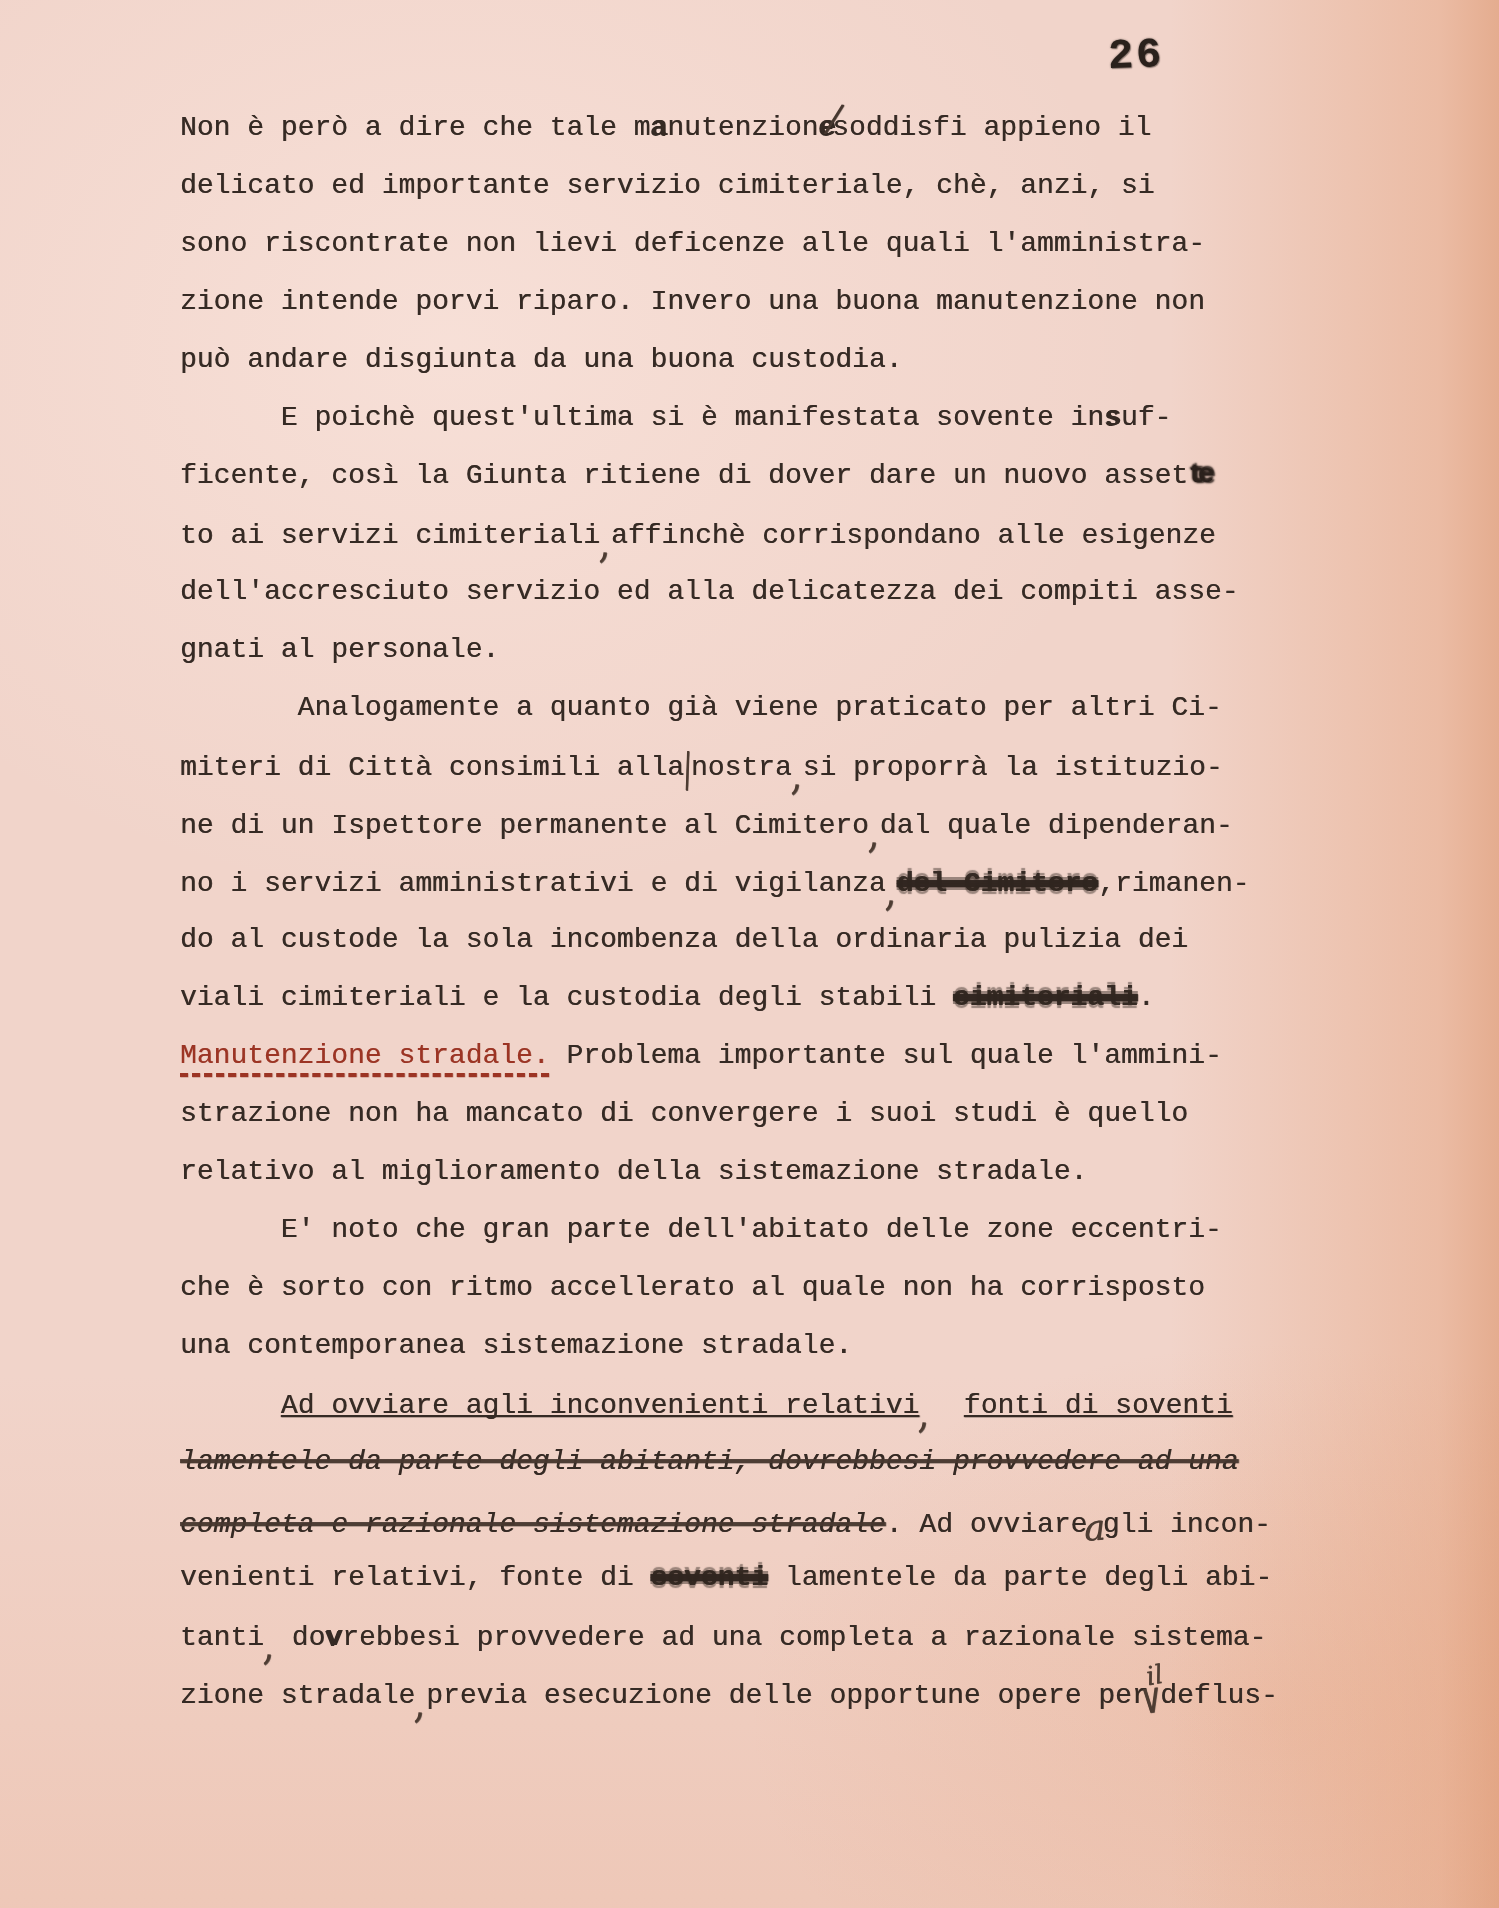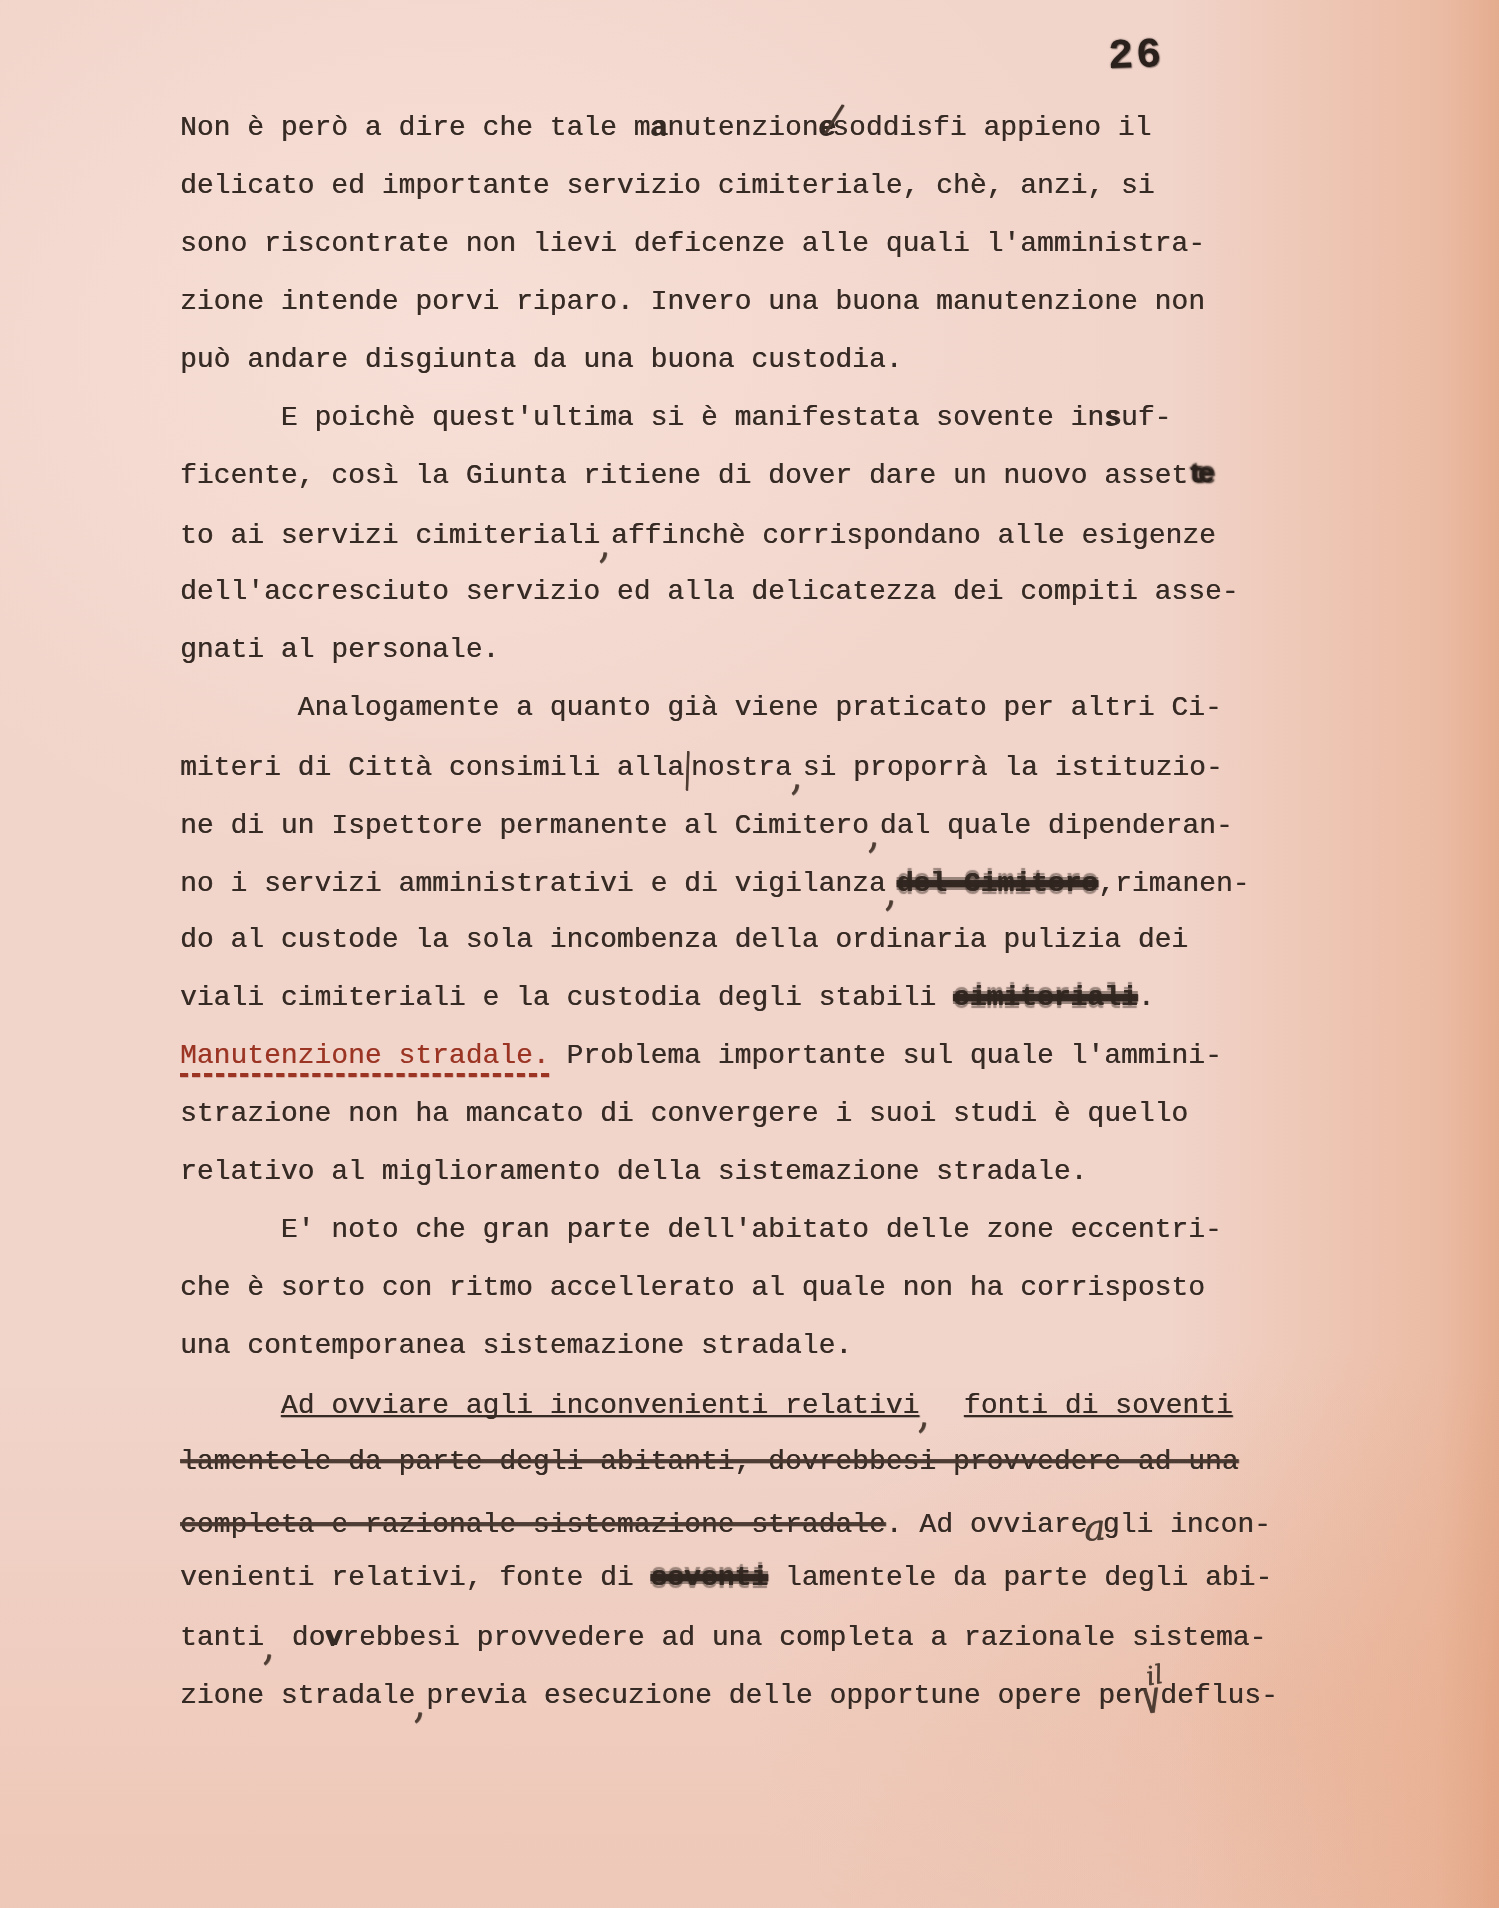--- a/index.html
+++ b/index.html
@@ -35,21 +35,21 @@
   
   .ot{text-shadow:1.6px 0 0 currentColor, -1px 0.8px 0 currentColor, 0.4px 0.4px 0.5px rgba(47,36,30,0.75);}
   
   .hs{display:inline-block;transform:rotate(10deg) translateY(-4px) scale(1.15,1.55);margin:0 -9px 0 -11px;color:#46372f;}
   
   .sm{display:inline-block;letter-spacing:-7px;color:#2b211c;
       text-shadow:0 0 2.5px #2b211c, 2px 1px 2px #2b211c, -1px -1px 2px #2b211c, 1px -2px 2px #2b211c;
       transform:scaleY(0.9);}
   
   .st{text-decoration-line:line-through;text-decoration-thickness:3.5px;
-      text-decoration-color:rgba(74,58,49,0.85);}
+      text-decoration-color:rgba(74,58,49,0.85);font-style:italic;}
   
   .sw{text-decoration-line:line-through;text-decoration-style:wavy;text-decoration-thickness:2.5px;
       text-decoration-color:rgba(74,58,49,0.8);text-decoration:underline;}
   
   .ss{text-decoration-line:line-through;text-decoration-thickness:7px;
       text-decoration-color:rgba(48,37,31,0.92);
       text-shadow:0 3px 1px rgba(48,37,31,0.45), 0 -3px 1px rgba(48,37,31,0.45), 0.4px 0.4px 0.5px rgba(47,36,30,0.75);font-weight:bold;}
   
   .rh{color:var(--red,#9c3424);
       text-decoration-line:underline;text-decoration-style:dashed;

